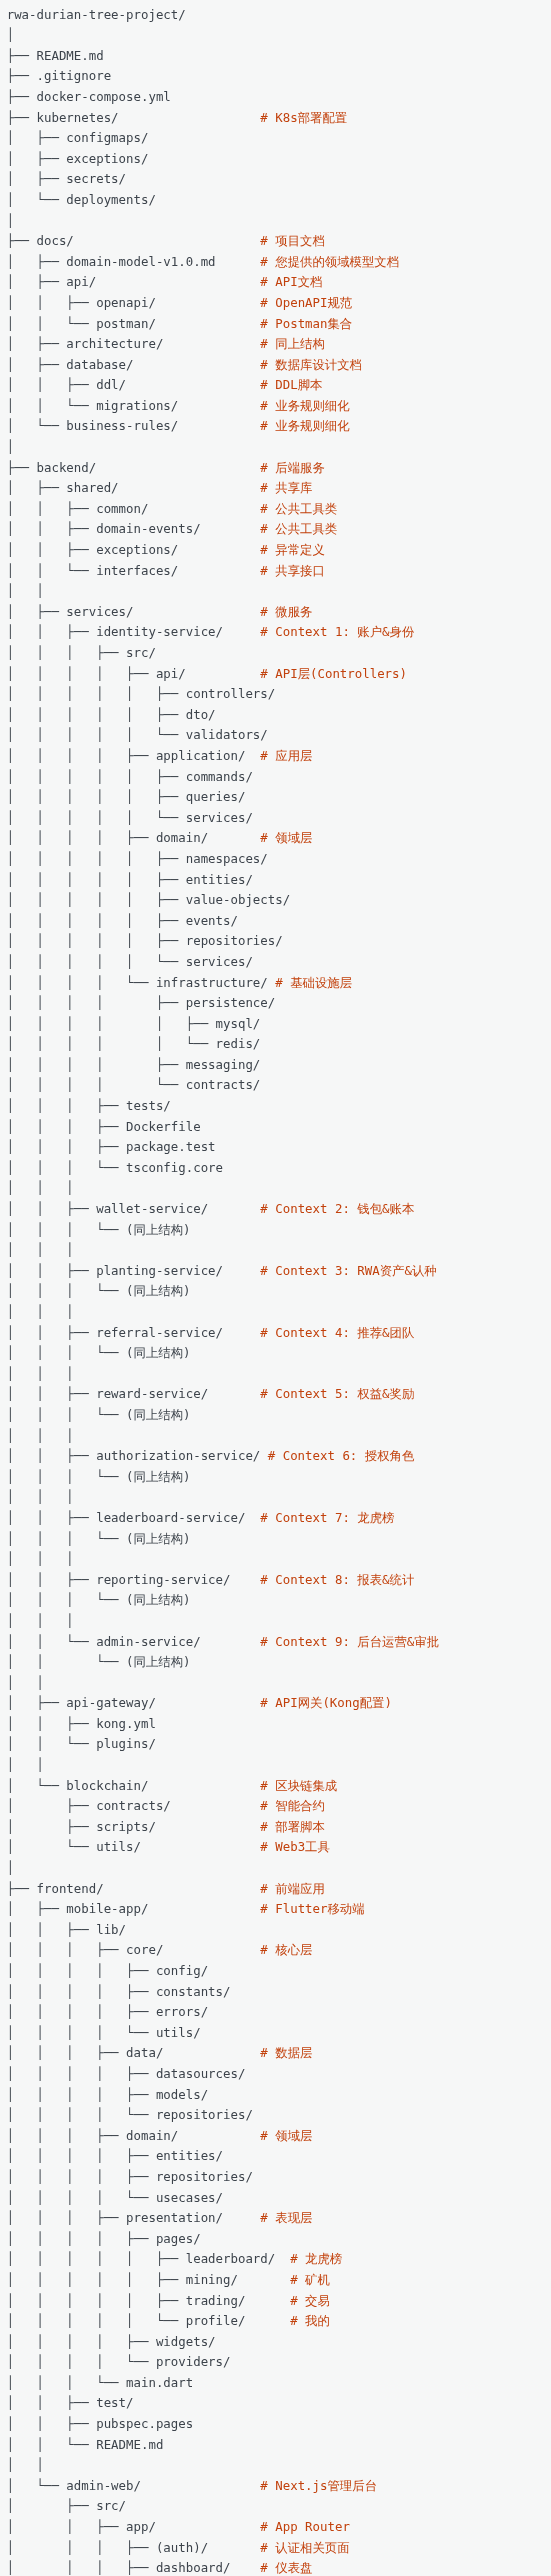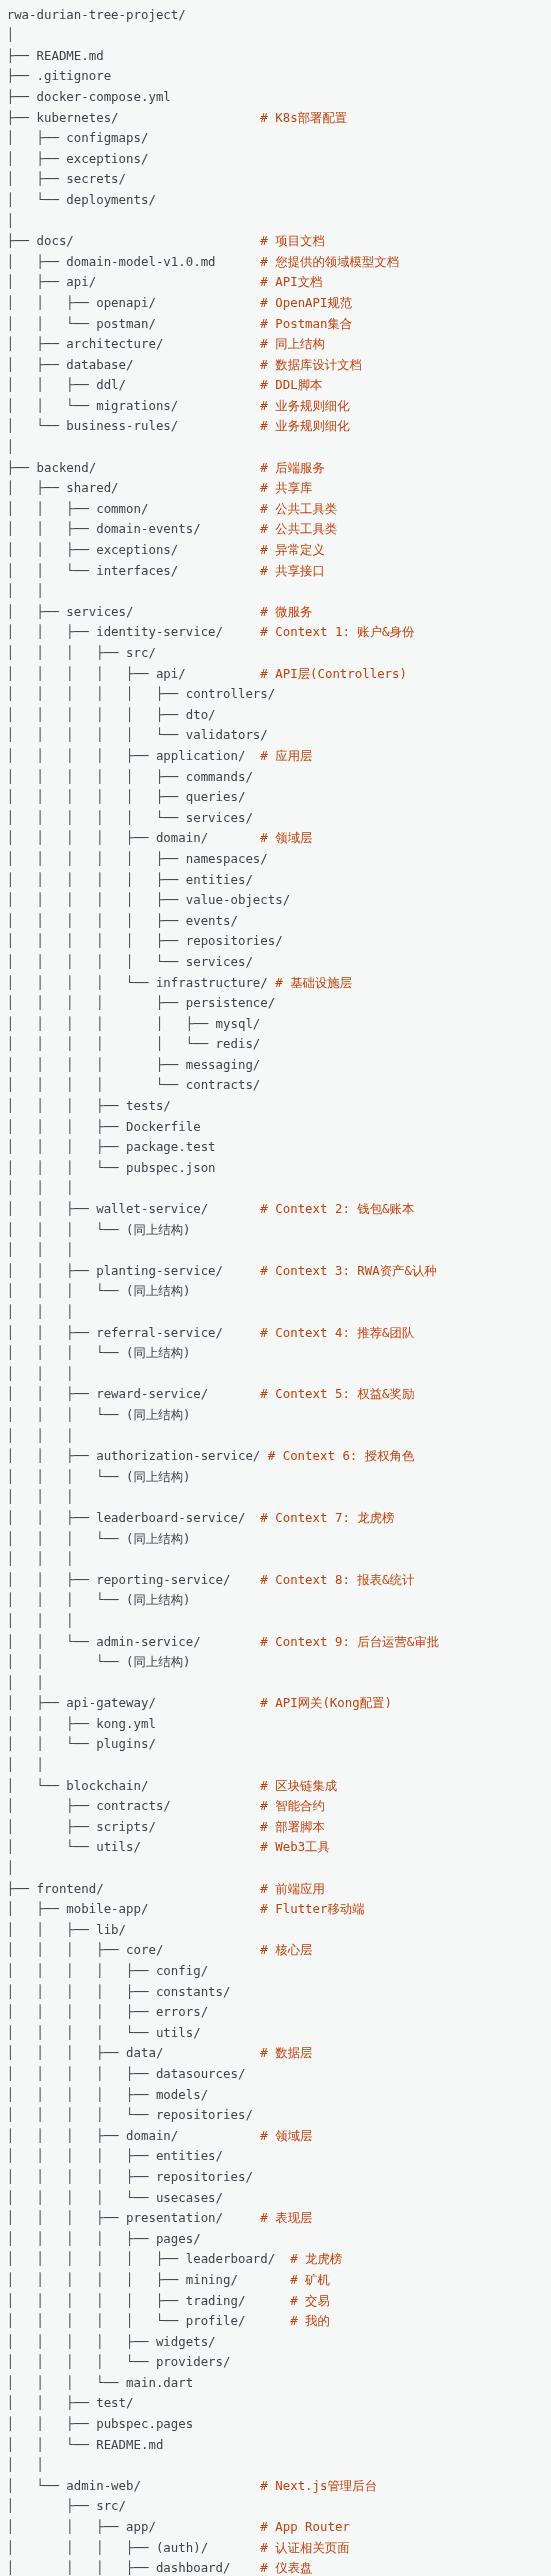--- a/index.html
+++ b/index.html
@@ -76,21 +76,21 @@
 <span class="tree-line">│   │   │   │   │   └── services/</span>
 <span class="tree-line">│   │   │   │   └── infrastructure/ <span class="tree-comment"># 基础设施层</span></span>
 <span class="tree-line">│   │   │   │       ├── persistence/</span>
 <span class="tree-line">│   │   │   │       │   ├── mysql/</span>
 <span class="tree-line">│   │   │   │       │   └── redis/</span>
 <span class="tree-line">│   │   │   │       ├── messaging/</span>
 <span class="tree-line">│   │   │   │       └── contracts/</span>
 <span class="tree-line">│   │   │   ├── tests/</span>
 <span class="tree-line">│   │   │   ├── Dockerfile</span>
 <span class="tree-line">│   │   │   ├── package.test</span>
-<span class="tree-line">│   │   │   └── pubspec.json</span>
+<span class="tree-line">│   │   │   └── tsconfig.core</span>
 <span class="tree-line">│   │   │</span>
 <span class="tree-line">│   │   ├── wallet-service/       <span class="tree-comment"># Context 2: 钱包&amp;账本</span></span>
 <span class="tree-line">│   │   │   └── (同上结构)</span>
 <span class="tree-line">│   │   │</span>
 <span class="tree-line">│   │   ├── planting-service/     <span class="tree-comment"># Context 3: RWA资产&amp;认种</span></span>
 <span class="tree-line">│   │   │   └── (同上结构)</span>
 <span class="tree-line">│   │   │</span>
 <span class="tree-line">│   │   ├── referral-service/     <span class="tree-comment"># Context 4: 推荐&amp;团队</span></span>
 <span class="tree-line">│   │   │   └── (同上结构)</span>
 <span class="tree-line">│   │   │</span>

